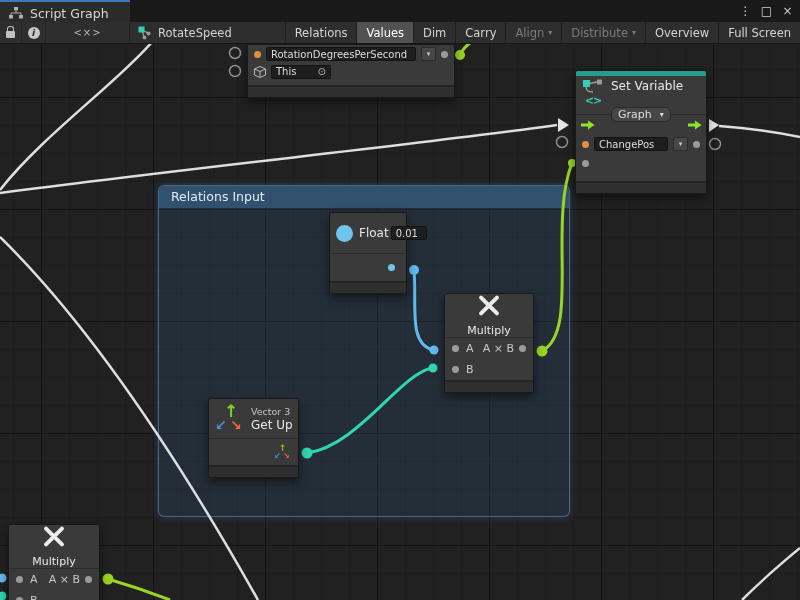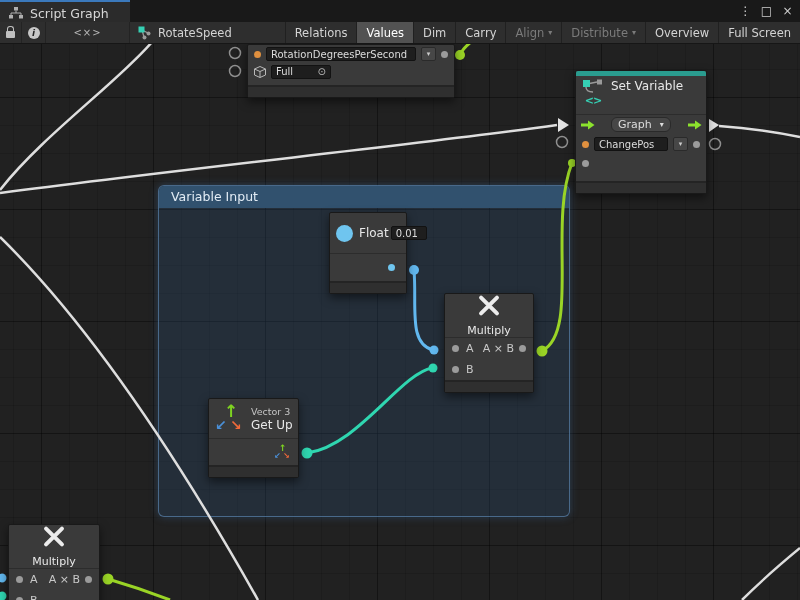--- a/index.html
+++ b/index.html
@@ -74,21 +74,21 @@
   .n-getvar .field.name{flex:1;}
   .cube{flex:0 0 auto;}
 
   
   .n-setvar{left:575px;top:26px;width:132px;}
   .accent{height:5px;background:#2a9c8f;border-radius:2px 2px 0 0;}
   .sv-header{display:flex;padding:3px 5px 4px 4px;gap:5px;height:38px;}
   .sv-icon-col{width:26px;display:flex;flex-direction:column;align-items:center;gap:1px;}
   .sv-code{color:#35d0b4;font-weight:bold;font-size:11px;line-height:11px;letter-spacing:-1px;}
   .sv-main{display:flex;flex-direction:column;gap:14px;text-align:center;}
-  .btn-drop{background:#474747;border:1px solid #2a2a2a;border-radius:6px;color:#ddd;font-size:11px;padding:0 6px;height:16px;display:flex;align-items:center;gap:4px;width:fit-content;margin-top:10px;}
+  .btn-drop{background:#474747;border:1px solid #2a2a2a;border-radius:6px;color:#ddd;font-size:11px;padding:0 6px;height:16px;display:flex;align-items:center;gap:4px;width:fit-content;}
   .flowrow{height:20px;display:flex;align-items:center;justify-content:space-between;padding:0 4px;border-top:1px solid #2c2c2c;}
 
   
   .n-float{left:329px;top:168px;width:78px;}
   .f-header{display:flex;align-items:center;padding:4px 6px;gap:6px;height:40px;}
   .f-circle{width:17px;height:17px;border-radius:50%;background:#6fc5ef;flex:0 0 auto;}
   .f-col{margin-left:auto;display:flex;flex-direction:row;align-items:flex-end;gap:2px;}
   .f-col .field{width:36px;text-align:left;}
   .f-body{height:28px;display:flex;align-items:center;justify-content:flex-end;padding-right:11px;border-top:1px solid #2c2c2c;}
   .dot.blue{background:#6fc5ef;}
@@ -180,21 +180,21 @@
           <span class="caret">▾</span>
         </div>
       <div class="tb-tab">Overview</div>
       <div class="tb-tab">Full Screen</div>
     </div>
   </div>
 
   <div class="canvas">
 
     <div class="group">
-      <div class="group-header">Variable Input</div>
+      <div class="group-header">Relations Input</div>
     </div>
 
     <svg class="wires" width="800" height="556" viewBox="0 0 800 556">
       <path class="w-white" d="M152,-2 C118,38 42,92 0,146"></path>
       <path class="w-white" d="M0,149 C190,124 430,99 557,81"></path>
       <polygon class="tri" points="558,74 558,88 569,81"></polygon>
       <polygon class="tri" points="709,75 709,88 719,81"></polygon>
       <path class="w-white" d="M719,82 C748,84 775,88 800,93"></path>
       <path class="w-white" d="M0,193 C95,286 185,426 258,556"></path>
       <path class="w-white" d="M800,504 C783,518 761,537 742,556"></path>
@@ -232,21 +232,21 @@
         <span class="caret-btn">
             <span>▾</span>
           </span>
         <span class="dot gray"></span>
       </div>
       <div class="row">
         <svg class="cube" width="12" height="12" viewBox="0 0 12 12">
           <path d="M6,0.5 L11.5,3 L11.5,9 L6,11.5 L0.5,9 L0.5,3 Z M0.5,3 L6,5.5 L11.5,3 M6,5.5 L6,11.5" stroke="#b9b9b9" stroke-width="1" fill="none"></path>
         </svg>
         <span class="field" style="width:60px;display:flex;align-items:center;">
-          <span>Full</span>
+          <span>This</span>
           <span class="target-ic">⊙</span>
         </span>
       </div>
       <div style="height:4px;"></div>
       <div class="nfoot"></div>
     </div>
 
     <div class="node n-setvar">
       <div class="accent"></div>
       <div class="sv-header">

